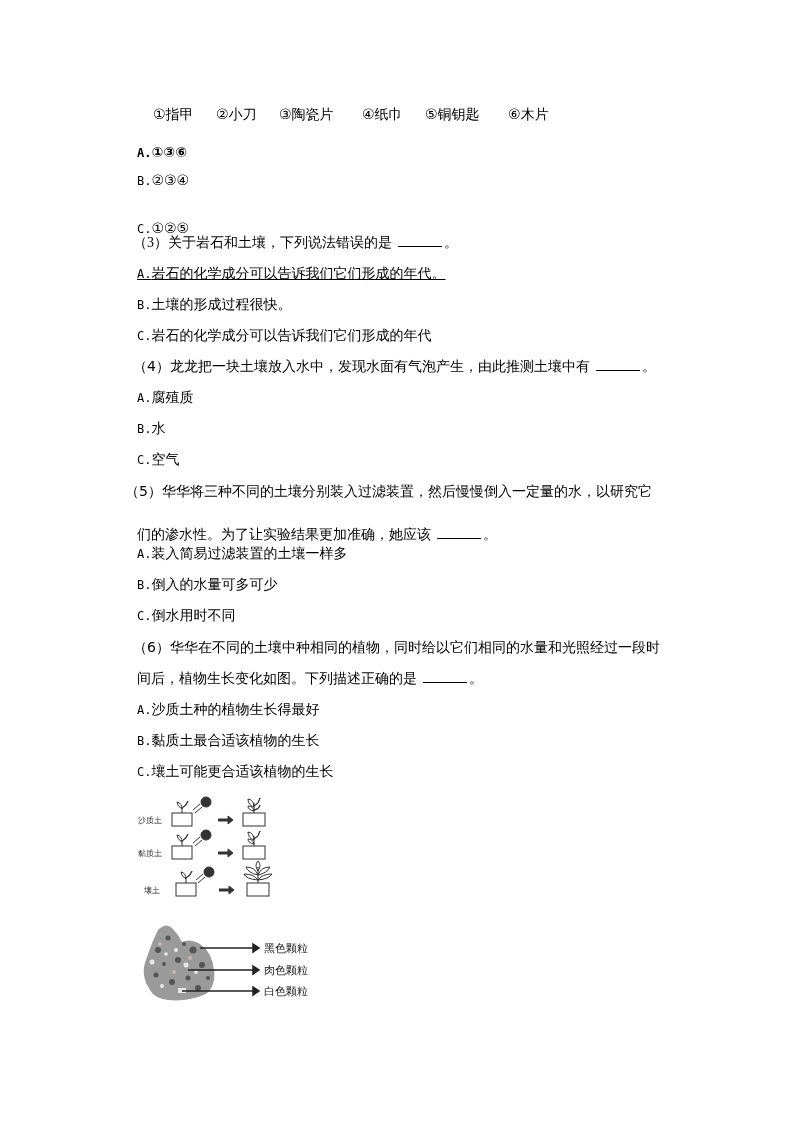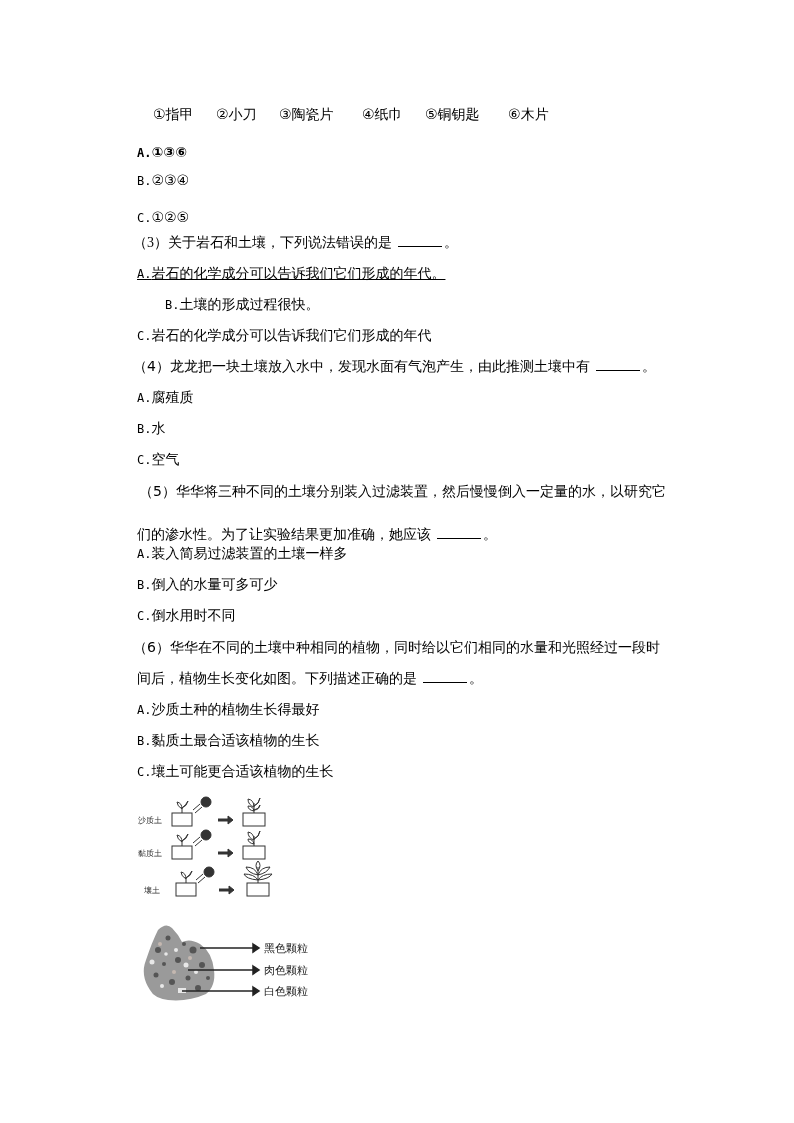--- a/index.html
+++ b/index.html
@@ -19,33 +19,33 @@
   <span>①指甲</span>
   <span>②小刀</span>
   <span style="margin-right:24px">③陶瓷片</span>
   <span>④纸巾</span>
   <span style="margin-right:24px">⑤铜钥匙</span>
   <span>⑥木片</span>
 </div>
 
 <div class="line" style="top:142px;font-weight:bold;"><span class="opt-letter">A.</span><span>①③⑥</span></div>
 <div class="line" style="top:170px;"><span class="opt-letter">B.</span><span>②③④</span></div>
-<div class="line" style="top:207px;"><span class="opt-letter">C.</span><span>①②⑤</span></div>
+<div class="line" style="top:218px;"><span class="opt-letter">C.</span><span>①②⑤</span></div>
 
 <div class="line" style="top:232px;left:133px;font-family:Liberation Serif, serif;"><span>（3）关于岩石和土壤，下列说法错误的是</span><span class="blank"></span><span>。</span></div>
 <div class="line" style="top:263px;text-decoration:underline;"><span class="opt-letter">A.</span><span>岩石的化学成分可以告诉我们它们形成的年代。</span></div>
-<div class="line" style="top:294px;margin-left:28px;"><span class="opt-letter">B.</span><span>土壤的形成过程很快。</span></div>
+<div class="line" style="top:294px;"><span class="opt-letter">B.</span><span>土壤的形成过程很快。</span></div>
 <div class="line" style="top:325px;"><span class="opt-letter">C.</span><span>岩石的化学成分可以告诉我们它们形成的年代</span></div>
 
 <div class="line" style="top:356px;left:133px;"><span>（4）龙龙把一块土壤放入水中，发现水面有气泡产生，由此推测土壤中有</span><span class="blank"></span><span>。</span></div>
 <div class="line" style="top:387px;"><span class="opt-letter">A.</span><span>腐殖质</span></div>
 <div class="line" style="top:418px;"><span class="opt-letter">B.</span><span>水</span></div>
 <div class="line" style="top:449px;"><span class="opt-letter">C.</span><span>空气</span></div>
 
-<div class="line" style="top:481px;left:139px;">（5）华华将三种不同的土壤分别装入过滤装置，然后慢慢倒入一定量的水，以研究它</div>
+<div class="line" style="top:481px;left:125px;">（5）华华将三种不同的土壤分别装入过滤装置，然后慢慢倒入一定量的水，以研究它</div>
 <div class="line" style="top:524px;"><span>们的渗水性。为了让实验结果更加准确，她应该</span><span class="blank"></span><span>。</span></div>
 <div class="line" style="top:543px;"><span class="opt-letter">A.</span><span>装入简易过滤装置的土壤一样多</span></div>
 <div class="line" style="top:574px;"><span class="opt-letter">B.</span><span>倒入的水量可多可少</span></div>
 <div class="line" style="top:605px;"><span class="opt-letter">C.</span><span>倒水用时不同</span></div>
 
 <div class="line" style="top:637px;left:133px;">（6）华华在不同的土壤中种相同的植物，同时给以它们相同的水量和光照经过一段时</div>
 <div class="line" style="top:668px;"><span>间后，植物生长变化如图。下列描述正确的是</span><span class="blank"></span><span>。</span></div>
 <div class="line" style="top:699px;"><span class="opt-letter">A.</span><span>沙质土种的植物生长得最好</span></div>
 <div class="line" style="top:730px;"><span class="opt-letter">B.</span><span>黏质土最合适该植物的生长</span></div>
 <div class="line" style="top:761px;"><span class="opt-letter">C.</span><span>壤土可能更合适该植物的生长</span></div>

